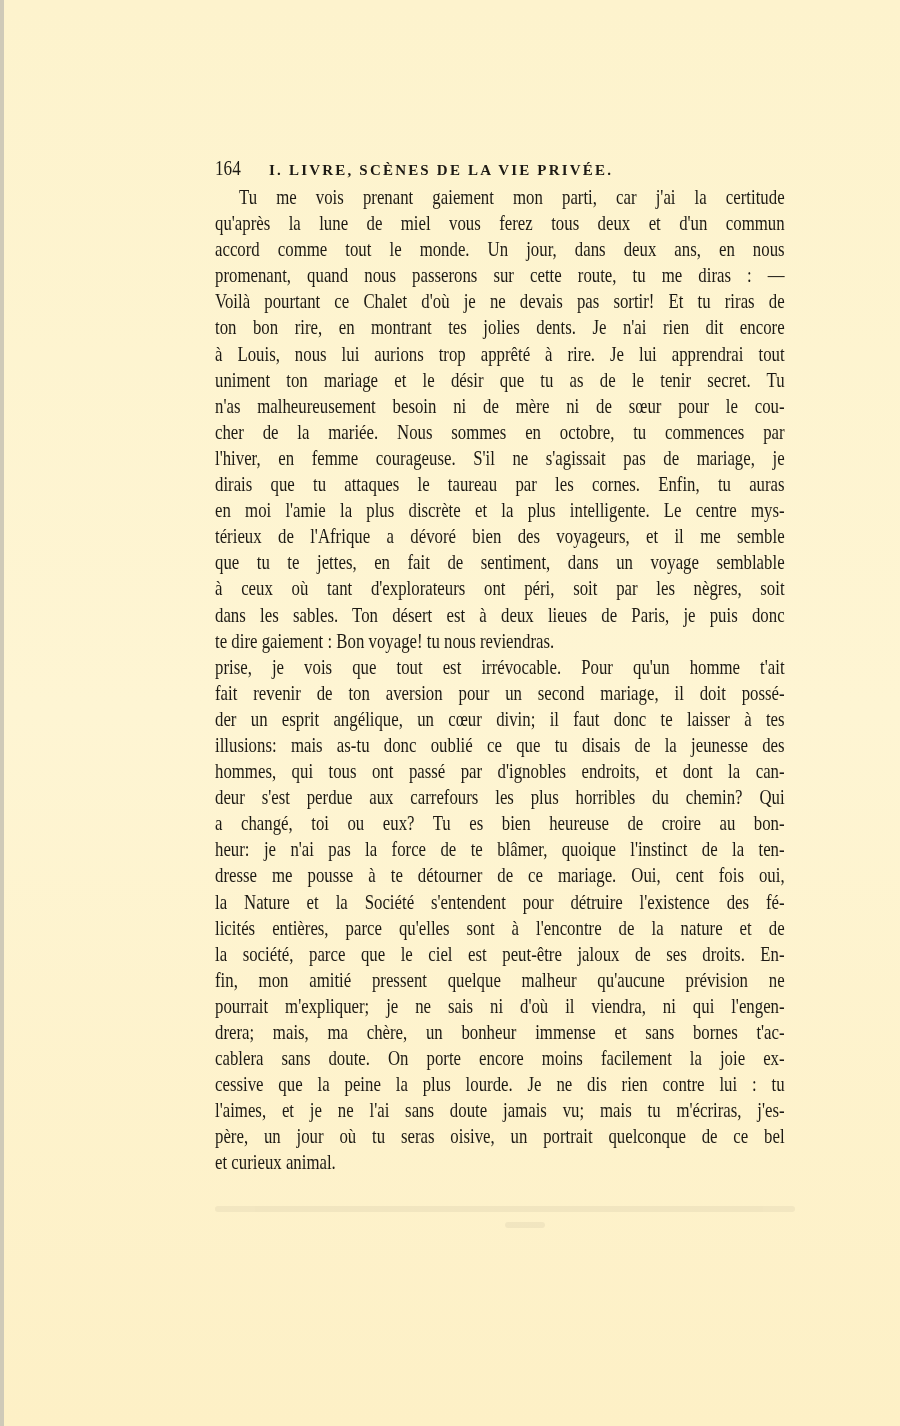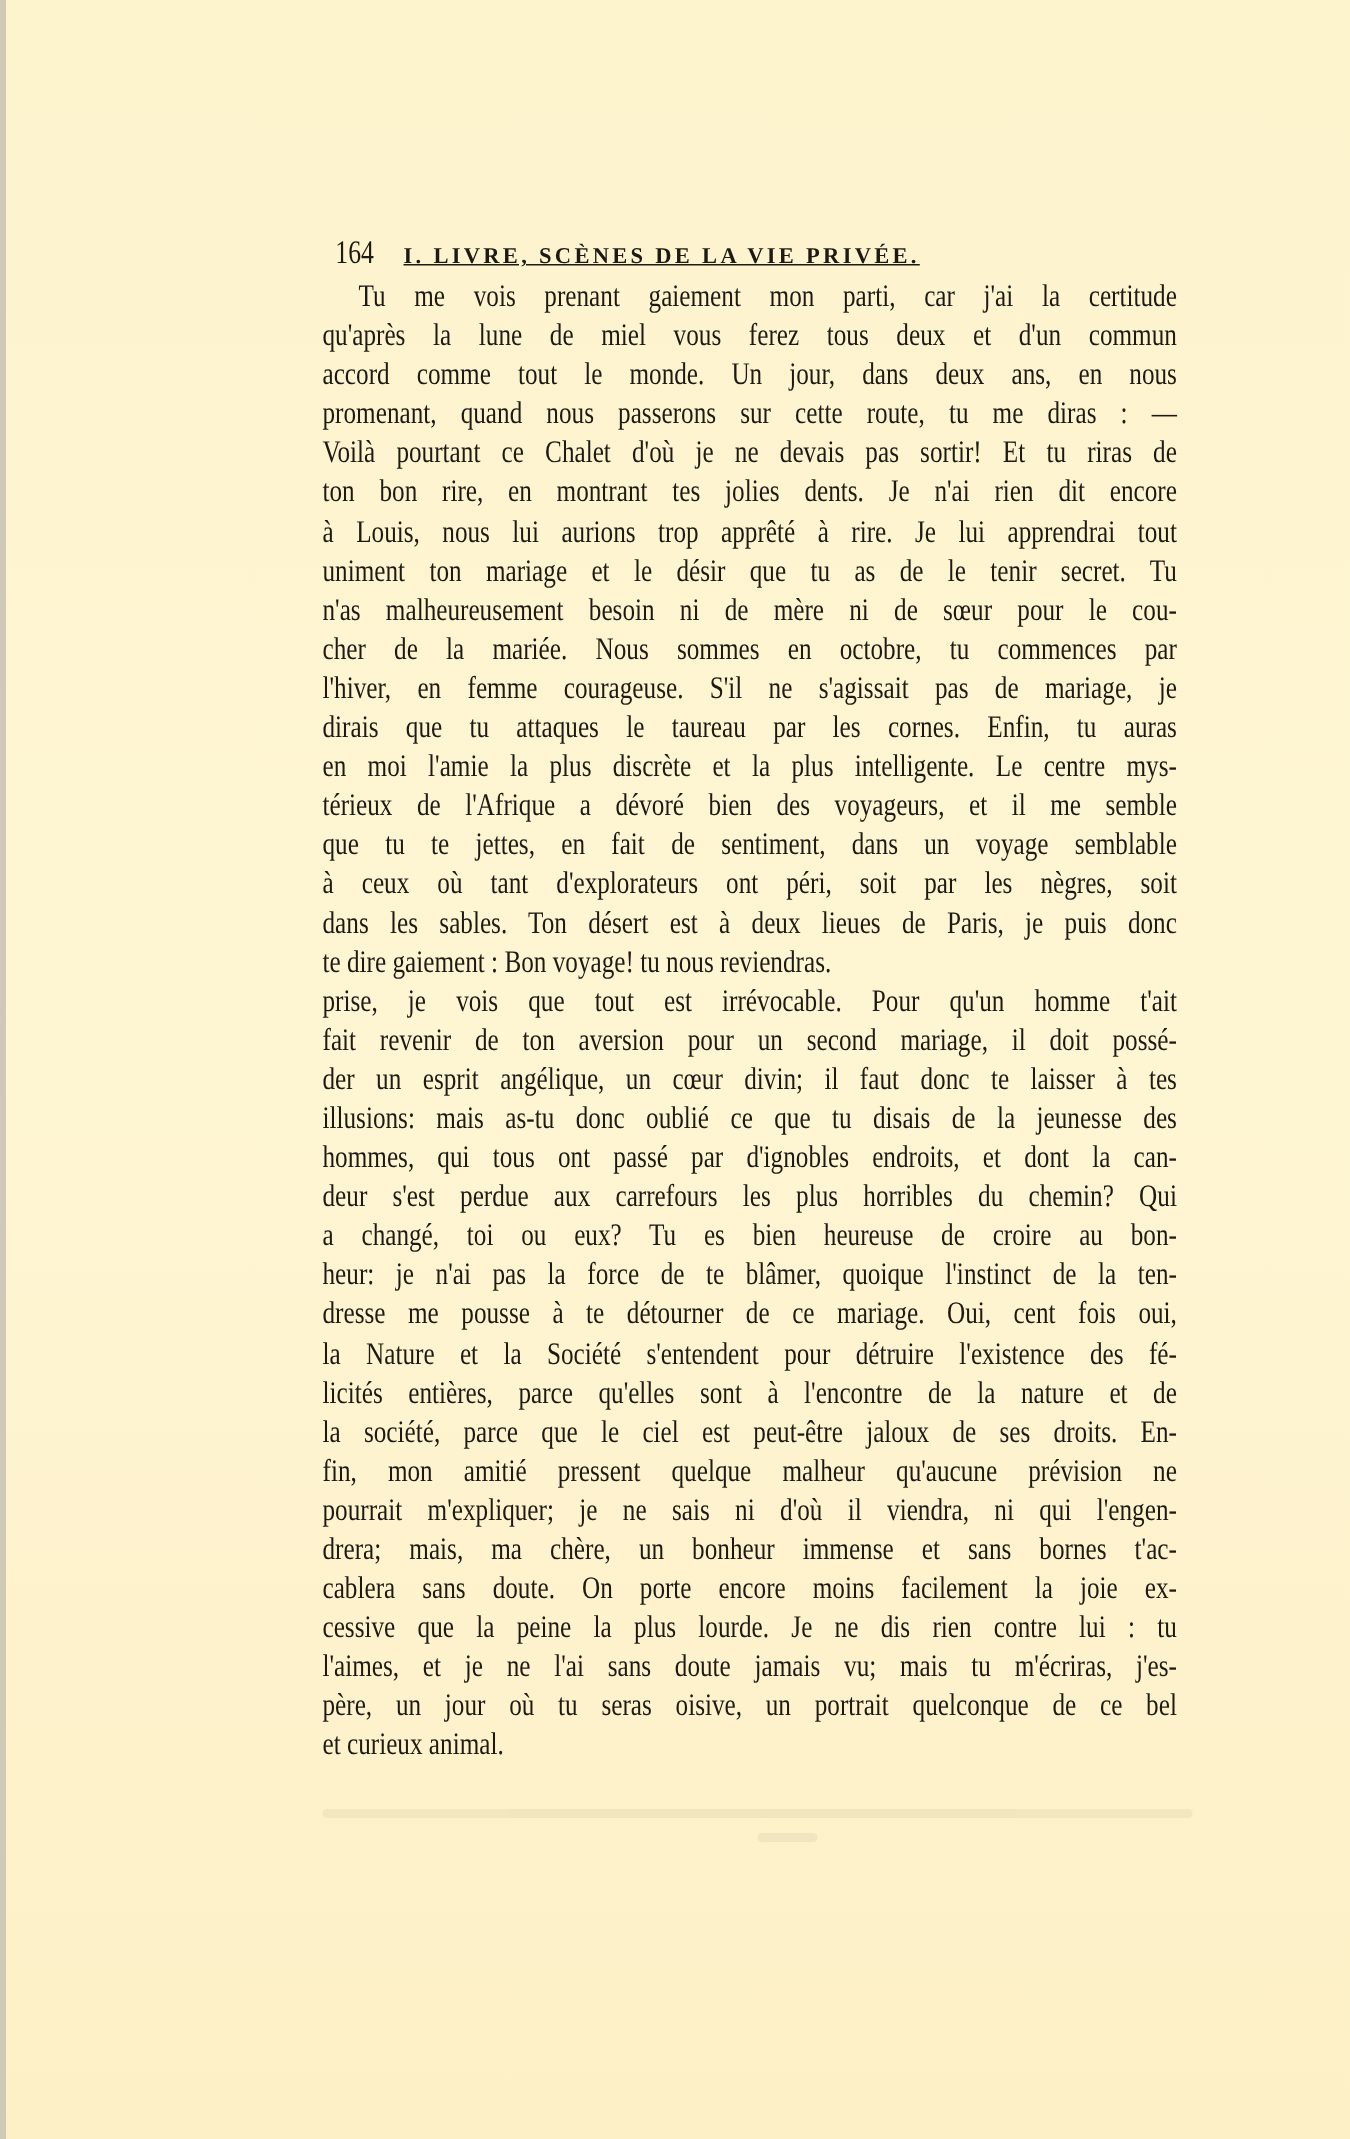--- a/index.html
+++ b/index.html
@@ -28,37 +28,35 @@
       background: linear-gradient(180deg, #fdf3cd 0%, #fef5d3 50%, #fdf0c6 100%);
     }
     .running-head {
       position: absolute;
       left: 215px;
       top: 155px;
       width: 470px;
       height: 26px;
       display: flex;
       align-items: baseline;
-      text-align: right;
     }
     .page-number {
       font-size: 22px;
       letter-spacing: 0px;
       transform: scaleX(0.78);
       transform-origin: left;
       width: 44px;
       display: inline-block;
     }
     .head-title {
       font-size: 15px;
       font-weight: bold;
       letter-spacing: 2.2px;
       margin-left: 10px;
       white-space: nowrap;
-      text-decoration: underline;
     }
     .text-block {
       position: absolute;
       left: 215px;
       top: 184px;
       width: 570px;
     }
     .line {
       height: 26.1px;
       line-height: 26.1px;

